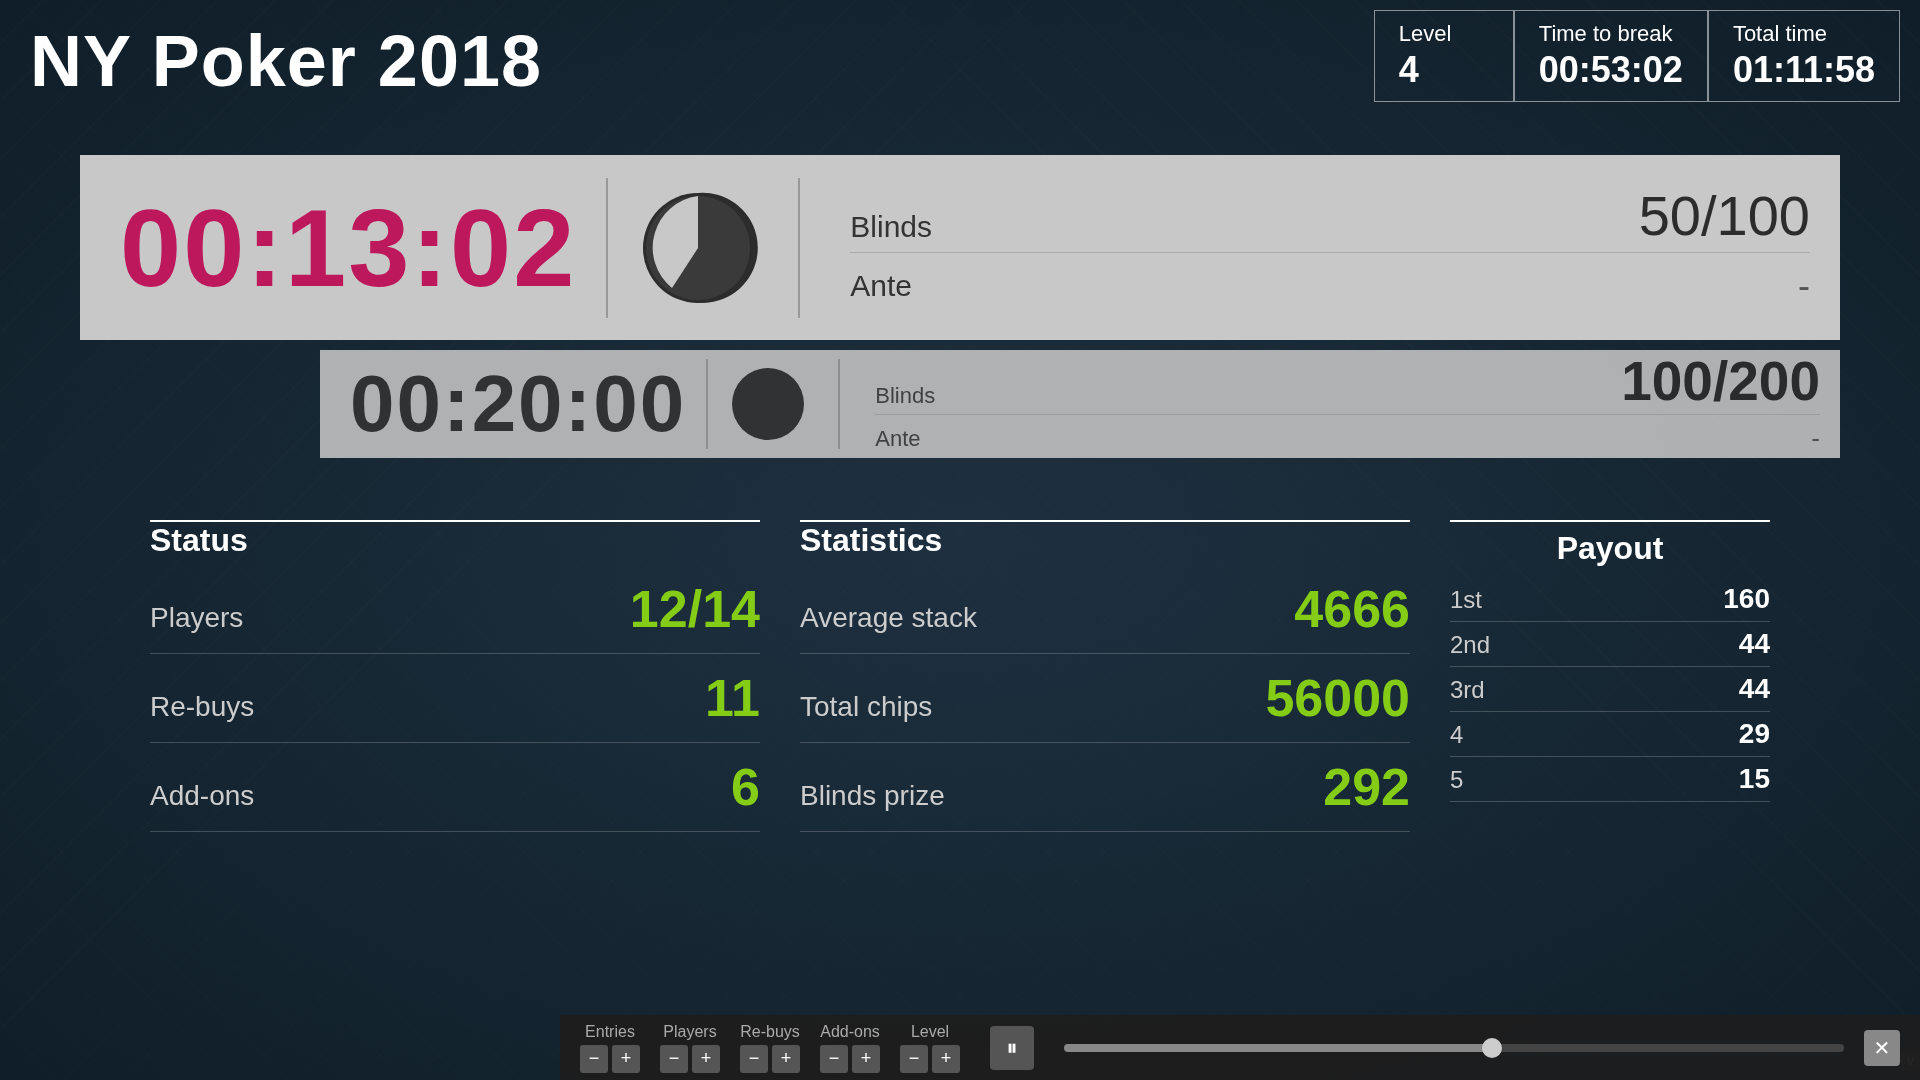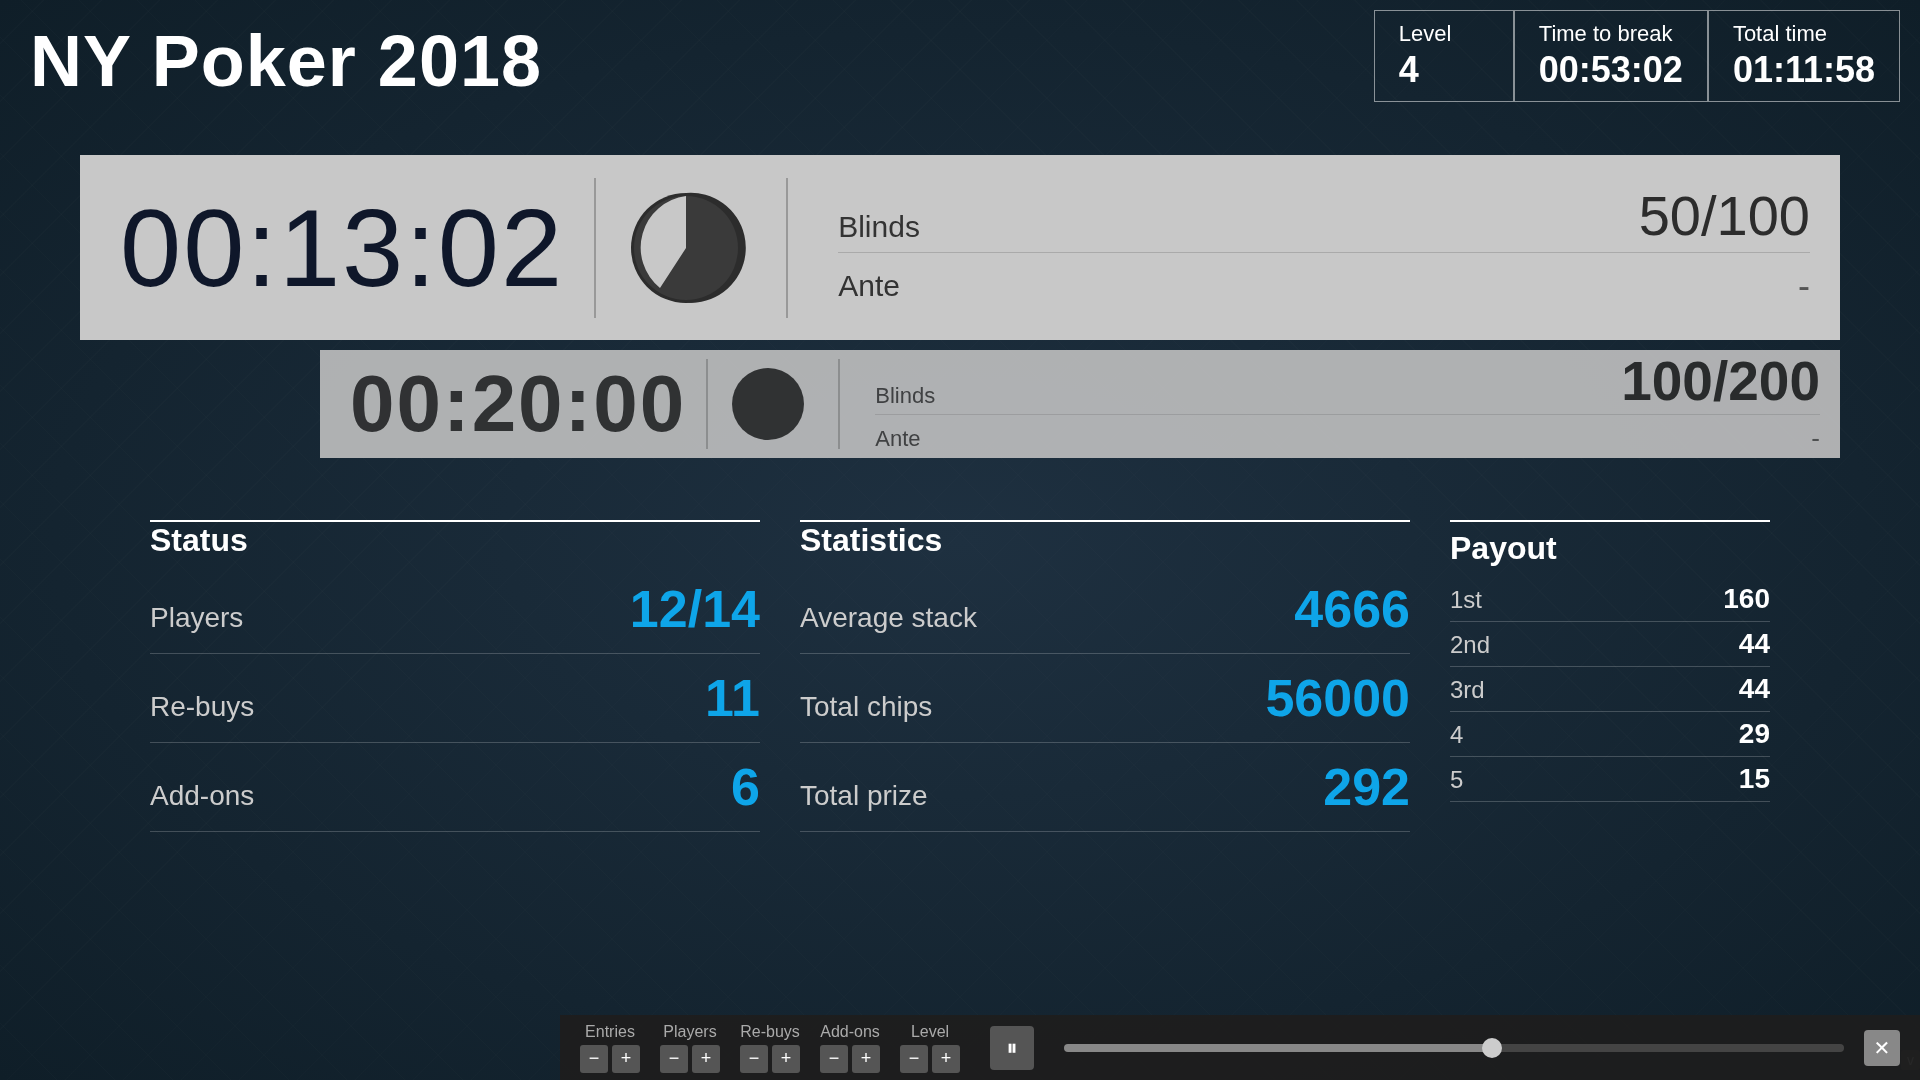--- a/index.html
+++ b/index.html
@@ -76,22 +76,22 @@
       align-items: center;
     }
 
     .main-timer-display {
       padding-left: 40px;
       flex: 0 0 auto;
     }
 
     .main-timer-text {
       font-size: 110px;
-      font-weight: normal;
-      color: #0f172a;
+      font-weight: bold;
+      color: #be185d;
       letter-spacing: 2px;
     }
 
     .main-divider {
       width: 2px;
       height: 140px;
       background: #999;
       margin: 0 30px;
       flex: 0 0 auto;
     }
@@ -277,26 +277,27 @@
     }
 
     .stat-label {
       font-size: 28px;
       color: #ccc;
     }
 
     .stat-value {
       font-size: 52px;
       font-weight: bold;
-      color: #0ea5e9;
+      color: #84cc16;
     }
 
     
     .payout-panel {
       flex: 0 0 320px;
+      text-align: center;
     }
 
     .payout-title {
       font-size: 32px;
       font-weight: bold;
       color: #fff;
       border-top: 2px solid #fff;
       padding-top: 8px;
       margin-bottom: 10px;
     }
@@ -535,21 +536,21 @@
     <div class="stat-panel-title">Statistics</div>
     <div class="stat-row">
       <div class="stat-label">Average stack</div>
       <div class="stat-value">4666</div>
     </div>
     <div class="stat-row">
       <div class="stat-label">Total chips</div>
       <div class="stat-value">56000</div>
     </div>
     <div class="stat-row">
-      <div class="stat-label">Total prize</div>
+      <div class="stat-label">Blinds prize</div>
       <div class="stat-value">292</div>
     </div>
   </div>
 
   <div class="payout-panel">
     <div class="payout-title">Payout</div>
     <div id="payout-rows">
         <div class="payout-row">
           <span class="payout-place">1st</span>
           <span class="payout-amount">160</span>

